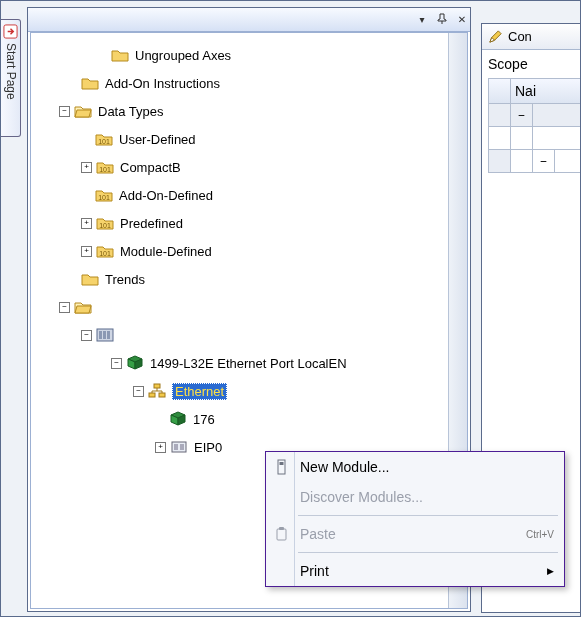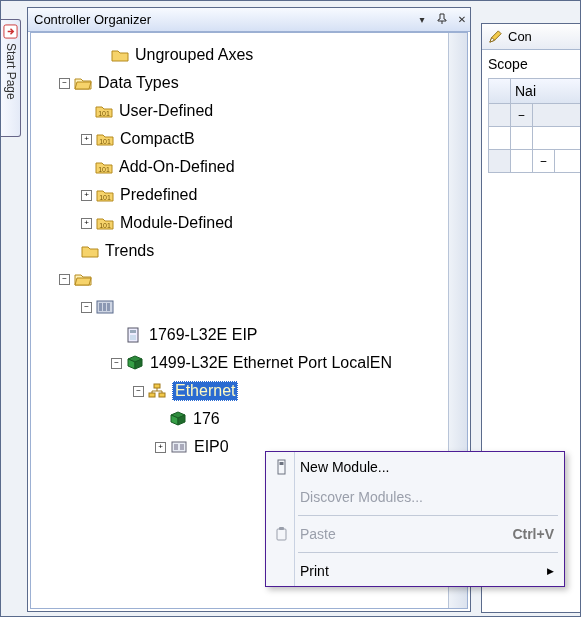--- a/index.html
+++ b/index.html
@@ -50,41 +50,41 @@
 
   
   .tree { padding: 8px 0 0 8px; }
   .node { display: flex; align-items: center; height: 28px; position: relative; }
   .expander {
     width: 11px; height: 11px; border:1px solid #777; background:#fff;
     display:flex; align-items:center; justify-content:center; font-size:8px; line-height:8px;
     margin-right: 4px; flex-shrink:0;
   }
   .folder-icon, .node-icon { width:18px; height:16px; margin-right:6px; flex-shrink:0; }
-  .label { white-space: nowrap; font-size:16px; }
+  .label { white-space: nowrap; font-size:13px; }
   .selected .label {
-    background:#2a6bd1; color:#fef9c3; border:1px dotted #fff; padding:0 2px;
+    background:#2a6bd1; color:#fde047; border:1px dotted #fff; padding:0 2px;
   }
 
   
   .ctxmenu {
     position:absolute; left:264px; top:450px; width:300px;
     background:#f4f6fa; border:1px solid #4c1d95;
     box-shadow:3px 3px 6px rgba(0,0,0,.25);
     font-size:14px;
     text-align:right;
   }
   .ctxmenu .item {
     height:30px; display:flex; align-items:center; padding:0 10px 0 34px;
     position:relative; color:#000;
   }
   .ctxmenu .item.disabled { color:#9a9fab; }
   .ctxmenu .item .it-icon { position:absolute; left:8px; width:16px; height:16px; color:#6d7380; }
   .ctxmenu .sep { height:1px; margin:3px 6px 3px 32px; background:#c2cad8; }
-  .ctxmenu .item .shortcut { margin-left:auto; color:#777; font-size:14px;font-weight:bold; }
+  .ctxmenu .item .shortcut { margin-left:auto; color:#777; font-size:10px; }
   .ctxmenu .item .arrow { margin-left:auto; font-size:9px; }
   .ctxmenu .gutter { position:absolute; left:28px; top:0; bottom:0; width:1px; background:#c9d2e2; }
 
   
   .rightwin { position:absolute; left:480px; top:22px; width:120px; height:590px; background:#fff; border:1px solid #5b6b8c;}
   .rightwin .tab { height:26px; background:linear-gradient(#fefefe,#e8ecf4); border-bottom:1px solid #a9b8d0; display:flex; align-items:center; padding-left:6px; gap:5px; }
   .rightwin .tab .pencil { width:15px; height:15px; }
   .rightwin .body { padding:6px 0 0 6px; font-size:14px; }
   .rightwin .gridhead { margin-top:6px; display:flex; border:1px solid #b1bccf; }
   .rightwin .gridhead .cell { height:24px; background:linear-gradient(#f4f7ff,#dde5f2); border-right:1px solid #b1bccf; }
@@ -102,21 +102,20 @@
       <svg viewBox="0 0 16 16">
           <rect x="1" y="1" width="14" height="14" rx="2" fill="#fff" stroke="#c33"></rect>
           <path d="M5 8 h5 M8 5 l3 3 -3 3" fill="none" stroke="#c33" stroke-width="1.5"></path>
         </svg>
     </span>
     <span class="vtext">Start Page</span>
   </div>
 
   <div class="toolwin">
     <div class="toolwin-title">
-      <span>Controller Organizer</span>
       <div class="spacer"></div>
       <div class="tw-btn">
           <span>▾</span>
         </div>
       <div class="tw-btn">
           <span><svg width="10" height="12" viewBox="0 0 10 12">
               <path d="M3 1h4v5l2 1v1H1V7l2-1V1z M5 8v3" stroke="#333" fill="none"></path>
             </svg></span>
         </div>
       <div class="tw-btn">
@@ -129,20 +128,26 @@
 
       <div class="tree">
 
         <div class="node" style="padding-left:72px">
           <span class="node-icon"><svg viewBox="0 0 18 16">
                 <path d="M1 4h6l2 2h8v8H1z" fill="#f6d36b" stroke="#b58a1e"></path>
               </svg></span>
           <span class="label">Ungrouped Axes</span>
         </div>
 
+        <div class="node" style="padding-left:42px">
+          <span class="node-icon"><svg viewBox="0 0 18 16">
+                <path d="M1 4h6l2 2h8v8H1z" fill="#f6d36b" stroke="#b58a1e"></path>
+              </svg></span>
+          <span class="label">Add-On Instructions</span>
+        </div>
 
         <div class="node" style="padding-left:20px">
           <span class="expander">−</span>
           <span class="node-icon"><svg viewBox="0 0 18 16">
                 <path d="M1 4h6l2 2h8v8H1z" fill="#fff1b8" stroke="#b58a1e"></path>
                 <path d="M1 14 L3 7h14l-2 7z" fill="#f6d36b" stroke="#b58a1e"></path>
               </svg></span>
           <span class="label">Data Types</span>
         </div>
 
@@ -207,28 +212,20 @@
         <div class="node" style="padding-left:42px">
           <span class="expander">−</span>
           <span class="node-icon"><svg viewBox="0 0 18 16">
                 <rect x="1" y="2" width="16" height="12" fill="#cfd6e4" stroke="#5a6b8c"></rect>
                 <rect x="3" y="4" width="3" height="8" fill="#8b98b3"></rect>
                 <rect x="7" y="4" width="3" height="8" fill="#8b98b3"></rect>
                 <rect x="11" y="4" width="3" height="8" fill="#8b98b3"></rect>
               </svg></span>
         </div>
 
-        <div class="node" style="padding-left:86px">
-          <span class="node-icon"><svg viewBox="0 0 18 16">
-                <rect x="3" y="1" width="10" height="14" fill="#eef" stroke="#556"></rect>
-                <rect x="5" y="3" width="6" height="3" fill="#9ab"></rect>
-                <rect x="5" y="8" width="6" height="5" fill="#cde"></rect>
-              </svg></span>
-          <span class="label">1769-L32E EIP</span>
-        </div>
 
         <div class="node" style="padding-left:72px">
           <span class="expander">−</span>
           <span class="node-icon"><svg viewBox="0 0 18 16">
                 <path d="M2 4 L9 1 L16 4 L9 7 Z" fill="#2e8b3d" stroke="#175c23"></path>
                 <path d="M2 4 L2 11 L9 14 L9 7 Z" fill="#37a047" stroke="#175c23"></path>
                 <path d="M16 4 L16 11 L9 14 L9 7 Z" fill="#1f6b2c" stroke="#175c23"></path>
               </svg></span>
           <span class="label">1499-L32E Ethernet Port LocalEN</span>
         </div>

